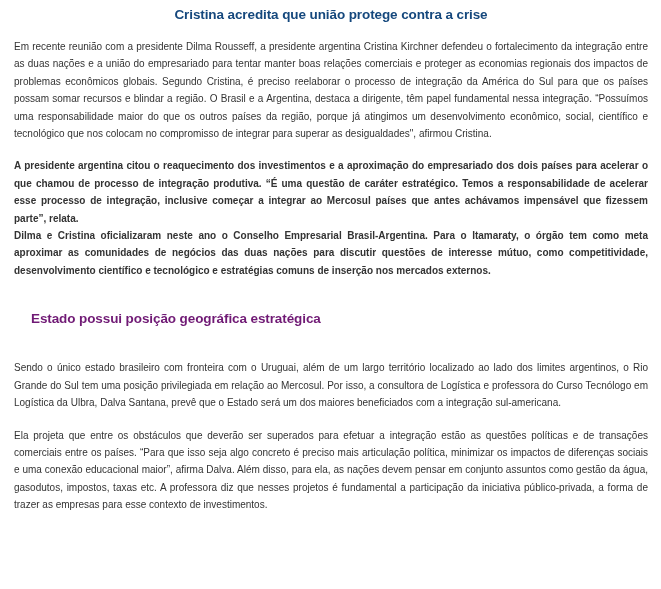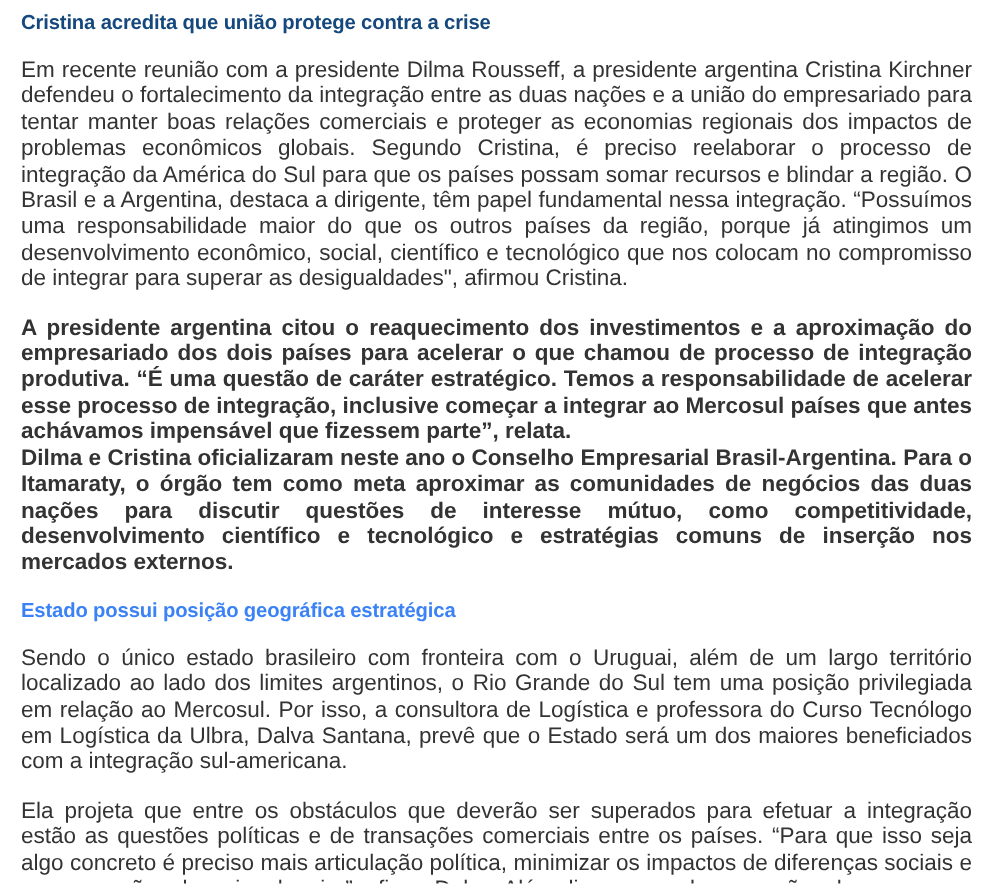--- a/index.html
+++ b/index.html
@@ -23,37 +23,38 @@
 
   .article-heading {
     color: #15487d;
     font-family: "Liberation Sans", sans-serif;
     font-size: 13.5px;
     font-weight: bold;
     line-height: 16px;
     margin: 0;
     padding: 7px 0 0 0;
     letter-spacing: -0.1px;
+    text-align: center;
   }
 
   .section-heading {
-    color: #3b82f6;
+    color: #701a75;
     font-family: "Liberation Sans", sans-serif;
     font-size: 13.5px;
     font-weight: bold;
     line-height: 16px;
-    margin: 0;
+    margin: 17px;
     padding: 15px 0 0 0;
     letter-spacing: -0.1px;
   }
 
   .para {
     color: #333333;
     font-family: "Liberation Sans", sans-serif;
-    font-size: 15px;
+    font-size: 10px;
     line-height: 17.4px;
     text-align: justify;
     text-justify: inter-word;
     margin: 0;
     padding: 0;
   }
 
   .para-spaced {
     padding-top: 15px;
   }

